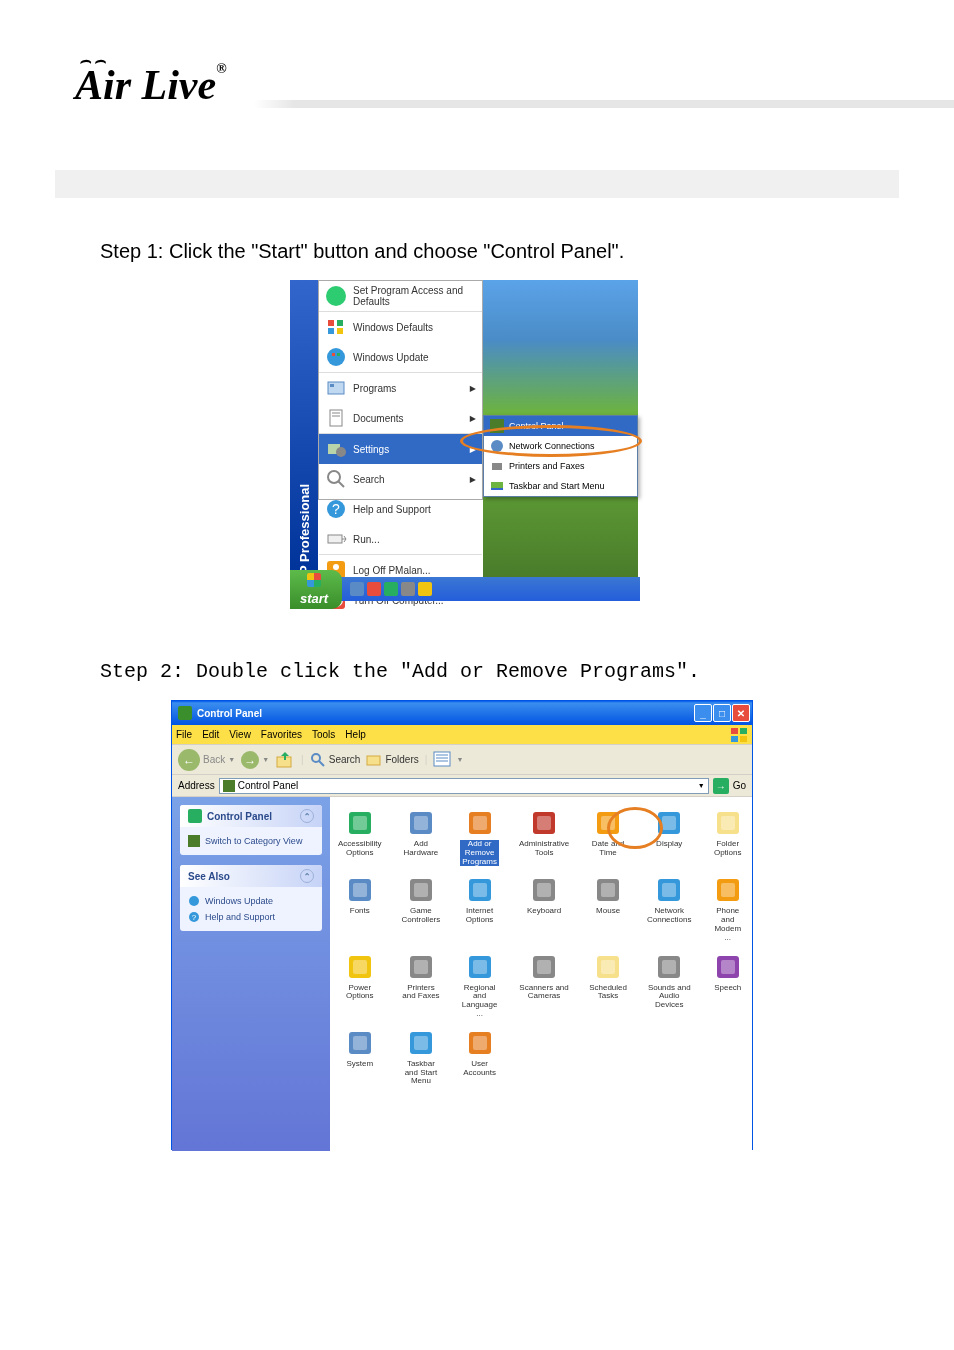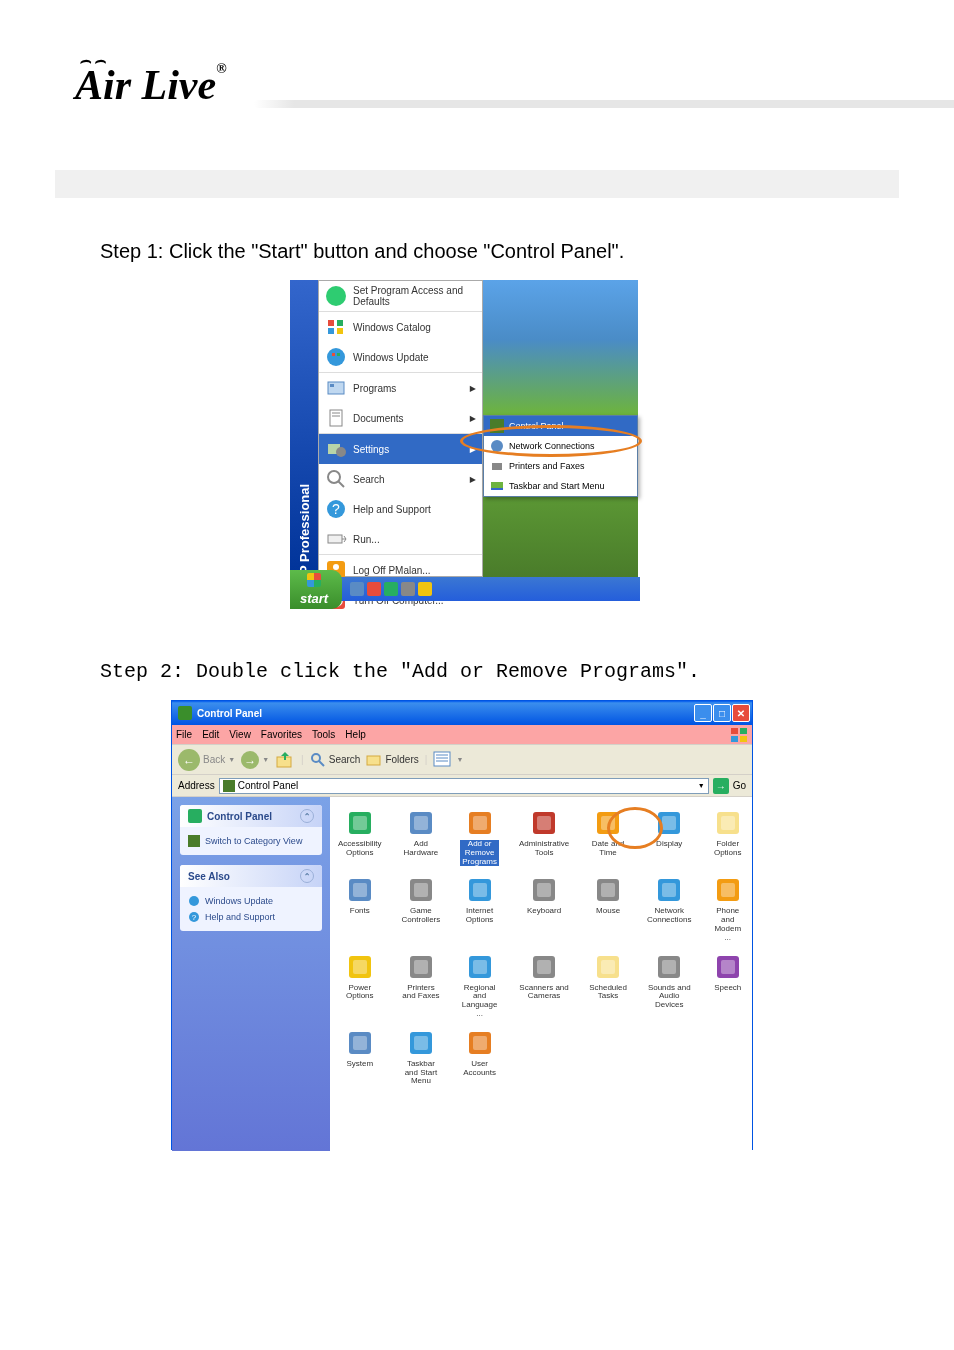--- a/index.html
+++ b/index.html
@@ -17,21 +17,21 @@
   .header-bar-wide { position: absolute; top: 170px; left: 55px; right: 55px; height: 28px; background: #f0f0f0; }
   
   
   .step1-text { position: absolute; top: 240px; left: 100px; font-size: 20px; font-family: Arial; }
   .step2-text { position: absolute; top: 660px; left: 100px; font-size: 20px; font-family: Liberation Mono, monospace; }
   
   
   .xp-start-container { position: absolute; top: 280px; left: 290px; width: 350px; height: 320px; }
   .xp-sidebar { position: absolute; left: 0; top: 0; width: 28px; height: 297px; background: linear-gradient(to top, #003399, #3366cc); color: #fff; }
   .xp-sidebar-text { position: absolute; bottom: 6px; left: 50%; transform: translateX(-50%) rotate(-90deg); transform-origin: center; white-space: nowrap; font-size: 13px; font-weight: bold; }
-  .xp-menu { position: absolute; left: 28px; top: 0; width: 165px; height: 297px; background: #fff; border: 1px solid #aaa; }
+  .xp-menu { position: absolute; left: 28px; top: 0; width: 165px; height: 220px; background: #fff; border: 1px solid #aaa; }
   .xp-menu-item { display: flex; align-items: center; padding: 4px 6px; font-size: 10px; color: #333; gap: 6px; }
   .xp-menu-item.sep-below { border-bottom: 1px solid #ddd; }
   .xp-icon { width: 22px; height: 22px; border-radius: 3px; flex-shrink: 0; }
   .xp-arrow { margin-left: auto; font-size: 8px; color: #333; }
   .xp-desktop { position: absolute; left: 193px; top: 0; width: 155px; height: 297px; background: linear-gradient(to bottom, #5ba3e8 0%, #4a8cc7 20%, #6db33f 45%, #4a7c2a 100%); }
   .xp-submenu { position: absolute; left: 193px; top: 135px; width: 155px; background: #fff; border: 1px solid #5a7ea6; box-shadow: 2px 2px 4px rgba(0,0,0,.3); }
   .xp-submenu-item { display: flex; align-items: center; padding: 3px 6px; font-size: 9px; gap: 5px; }
   .xp-submenu-item.hl { background: #316ac5; color: #fff; }
   .xp-sm-icon { width: 14px; height: 14px; flex-shrink: 0; }
   .xp-taskbar { position: absolute; left: 0; top: 297px; width: 350px; height: 24px; background: linear-gradient(to bottom, #3b77d3, #245edb); display: flex; align-items: center; }
@@ -43,21 +43,21 @@
   
   
   .cp-window { position: absolute; top: 700px; left: 171px; width: 582px; height: 450px; border: 1px solid #0054e3; background: #fff; font-size: 10px; }
   .cp-titlebar { height: 24px; background: linear-gradient(to bottom, #0058ee, #3b8eed 8%, #0054e3); display: flex; align-items: center; padding: 0 2px 0 6px; color: #fff; font-weight: bold; }
   .cp-title-icon { width: 14px; height: 14px; background: #3a8e2b; border-radius: 2px; margin-right: 5px; }
   .cp-winbtns { margin-left: auto; display: flex; gap: 1px; }
   .cp-wbtn { width: 18px; height: 18px; border: 1px solid #fff; border-radius: 2px; display: flex; align-items: center; justify-content: center; font-size: 10px; font-weight: bold; color: #fff; }
   .cp-wbtn.min { background: #3b8eed; }
   .cp-wbtn.max { background: #3b8eed; }
   .cp-wbtn.close { background: #e74c3c; }
-  .cp-menubar { height: 20px; background: #fca5a5; display: flex; align-items: center; padding: 0 4px; font-size: 10px; gap: 10px; border-bottom: 1px solid #d4d0c8; }
+  .cp-menubar { height: 20px; background: #fde047; display: flex; align-items: center; padding: 0 4px; font-size: 10px; gap: 10px; border-bottom: 1px solid #d4d0c8; }
   .cp-winflag { margin-left: auto; width: 18px; height: 16px; }
   .cp-toolbar { height: 30px; background: #ece9d8; display: flex; align-items: center; padding: 0 6px; gap: 6px; font-size: 10px; border-bottom: 1px solid #d4d0c8; }
   .tb-btn { display: flex; align-items: center; gap: 3px; color: #888; }
   .tb-circle { width: 22px; height: 22px; border-radius: 50%; display: flex; align-items: center; justify-content: center; font-size: 12px; color: #fff; }
   .cp-addrbar { height: 22px; background: #ece9d8; display: flex; align-items: center; padding: 0 6px; gap: 4px; font-size: 10px; border-bottom: 1px solid #d4d0c8; }
   .addr-input { flex: 1; height: 16px; background: #fff; border: 1px solid #7f9db9; display: flex; align-items: center; padding: 0 3px; gap: 3px; }
   .go-btn { width: 16px; height: 16px; background: #27ae60; border-radius: 2px; display: flex; align-items: center; justify-content: center; color: #fff; font-size: 10px; }
   .cp-body { display: flex; height: 354px; }
   .cp-sidepanel { width: 158px; background: linear-gradient(to bottom, #7ba2e7, #6375d6); padding: 8px; }
   .side-box { background: #eff3ff; border-radius: 3px; margin-bottom: 10px; overflow: hidden; }
@@ -107,21 +107,21 @@
       </div>
       <div class="xp-menu-item">
         <span class="xp-icon">
             <svg viewBox="0 0 22 22">
               <rect x="3" y="4" width="6" height="6" fill="#e74c3c"></rect>
               <rect x="12" y="4" width="6" height="6" fill="#27ae60"></rect>
               <rect x="3" y="12" width="6" height="6" fill="#3498db"></rect>
               <rect x="12" y="12" width="6" height="6" fill="#f1c40f"></rect>
             </svg>
           </span>
-        <span>Windows Catalog</span>
+        <span>Windows Defaults</span>
       </div>
       <div class="xp-menu-item sep-below">
         <span class="xp-icon">
             <svg viewBox="0 0 22 22">
               <circle cx="11" cy="11" r="9" fill="#3498db"></circle>
               <rect x="7" y="7" width="3" height="3" fill="#e74c3c"></rect>
               <rect x="12" y="7" width="3" height="3" fill="#27ae60"></rect>
             </svg>
           </span>
         <span>Windows Update</span>

